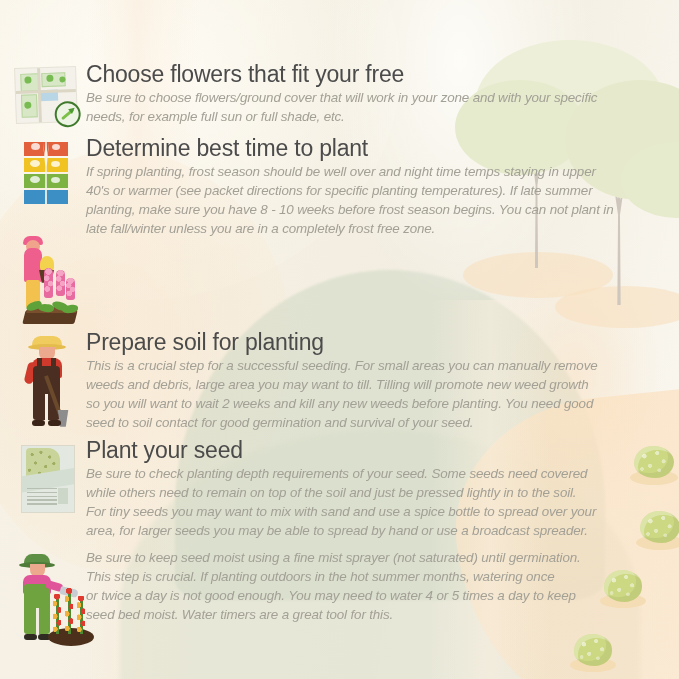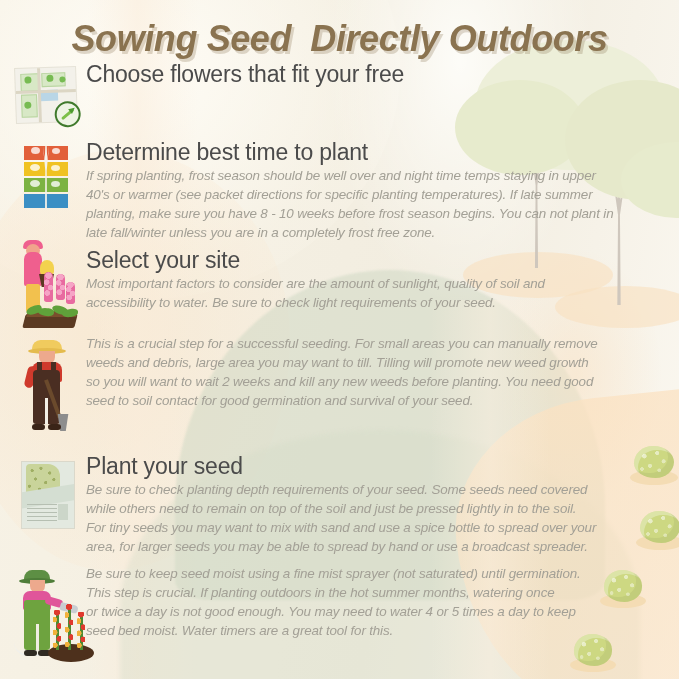--- a/index.html
+++ b/index.html
@@ -722,21 +722,20 @@
     <div class="bush" style="left:600px; top:568px; width:46px; height:40px;">
       <div class="pad"></div>
       <div class="ball"></div>
     </div>
     <div class="bush" style="left:570px; top:632px; width:46px; height:40px;">
       <div class="pad"></div>
       <div class="ball"></div>
     </div>
   </div>
 
-  <div class="title">Sowing Seed  Directly Outdoors</div>
 
   <div class="steps">
 
     <div class="step" style="margin-top:0px;">
       <div class="step-icon">
         <div class="ic-map">
           <div class="paper"></div>
           <div class="plot" style="left:5px; top:5px; width:17px; height:16px;"></div>
           <div class="plot" style="left:26px; top:5px; width:22px; height:12px;"></div>
           <div class="plot" style="left:5px; top:26px; width:14px; height:21px;"></div>
@@ -747,24 +746,26 @@
           <div class="tree-dot" style="left:31px; top:7px; width:7px; height:7px;"></div>
           <div class="tree-dot" style="left:44px; top:9px; width:6px; height:6px;"></div>
           <div class="tree-dot" style="left:8px; top:33px; width:7px; height:7px;"></div>
           <div class="compass">
             <div class="needle"></div>
           </div>
         </div>
       </div>
       <div class="step-body">
         <div class="step-heading">Choose flowers that fit your free</div>
-      </div>
-    </div>
-
-    <div class="step" style="margin-top:18px;justify-content:center;">
+        <div class="step-text">Be sure to choose flowers/ground cover  that will work in your zone and with your specific
+needs, for example full sun or full shade, etc.</div>
+      </div>
+    </div>
+
+    <div class="step" style="margin-top:10px;justify-content:center;">
       <div class="step-icon">
         <div class="ic-seasons">
           <div class="band b1"></div>
           <div class="band b2"></div>
           <div class="band b3"></div>
           <div class="band b4"></div>
           <div class="trunk-o"></div>
           <div class="leafy" style="left:7px;  top:1px;  width:9px; height:7px;"></div>
           <div class="leafy" style="left:28px; top:2px;  width:8px; height:6px;"></div>
           <div class="leafy" style="left:6px;  top:18px; width:10px; height:7px;"></div>
@@ -797,25 +798,20 @@
             <div class="leaf" style="left:0px;  top:8px;  transform:rotate(-18deg);"></div>
             <div class="leaf" style="left:12px; top:10px; transform:rotate(8deg);"></div>
             <div class="leaf" style="left:26px; top:8px;  transform:rotate(20deg);"></div>
             <div class="leaf" style="left:36px; top:11px; transform:rotate(-6deg);"></div>
           </div>
           <div class="spike" style="left:26px; bottom:26px; height:30px;"></div>
           <div class="spike" style="left:38px; bottom:28px; height:26px;"></div>
           <div class="spike" style="left:48px; bottom:24px; height:22px;"></div>
         </div>
       </div>
-      <div class="step-body">
-        <div class="step-heading">Select your site</div>
-        <div class="step-text">Most important factors to consider are the amount of sunlight, quality of soil and
-accessibility to water. Be sure to check light  requirements of your seed.</div>
-      </div>
     </div>
 
     <div class="step" style="margin-top:6px;">
       <div class="step-icon">
         <div class="ic-digger">
           <div class="hat"></div>
           <div class="hat-brim"></div>
           <div class="face"></div>
           <div class="shirt"></div>
           <div class="arm"></div>
@@ -823,28 +819,29 @@
           <div class="strap" style="left:31px;"></div>
           <div class="overalls"></div>
           <div class="leg-split"></div>
           <div class="handle"></div>
           <div class="blade"></div>
           <div class="boot" style="left:12px;"></div>
           <div class="boot" style="left:28px;"></div>
         </div>
       </div>
       <div class="step-body">
+        <div class="step-heading">Prepare soil for planting</div>
         <div class="step-text">This is a crucial step for a successful seeding. For small areas you can manually remove
 weeds and debris, large area you may want to till. Tilling will promote new weed growth
 so you will want to wait 2 weeks and kill any new weeds before planting. You need good
 seed to soil contact for good germination and survival of your seed.</div>
       </div>
     </div>
 
-    <div class="step" style="margin-top:22px;">
+    <div class="step" style="margin-top:6px;">
       <div class="step-icon">
         <div class="ic-packet">
           <div class="seed-pile"></div>
           <div class="envelope"></div>
           <div class="lines">
             <i></i>
             <i></i>
             <i></i>
             <i></i>
             <i></i>

